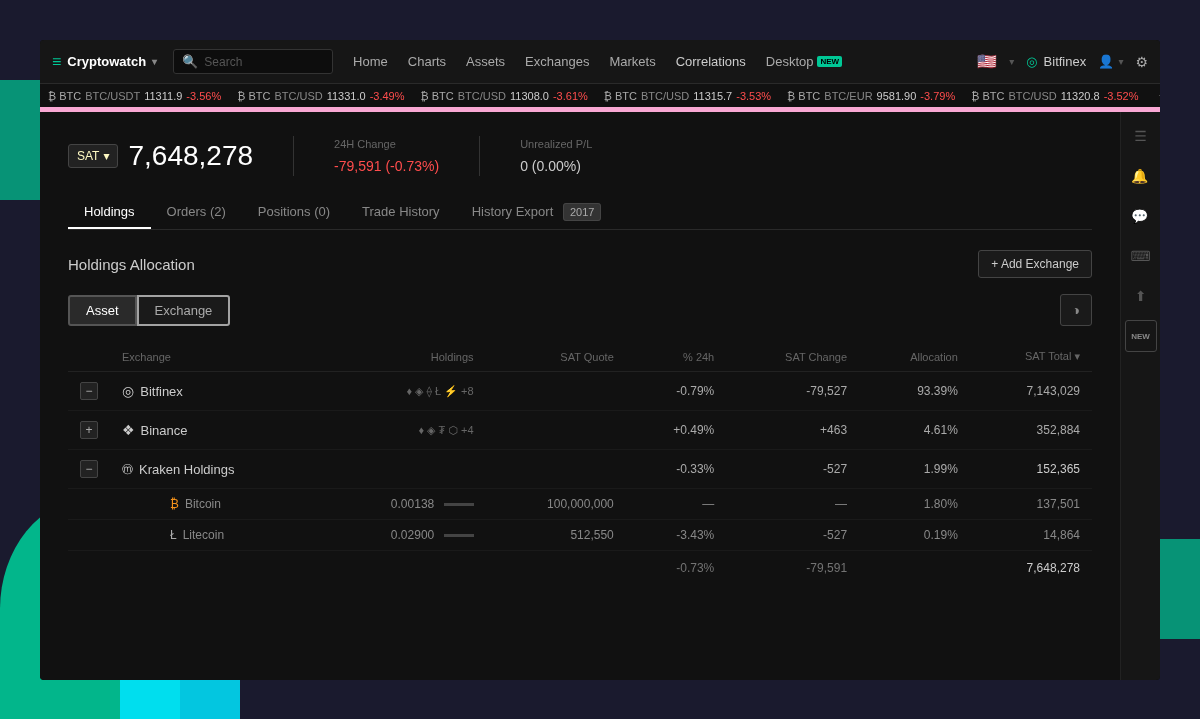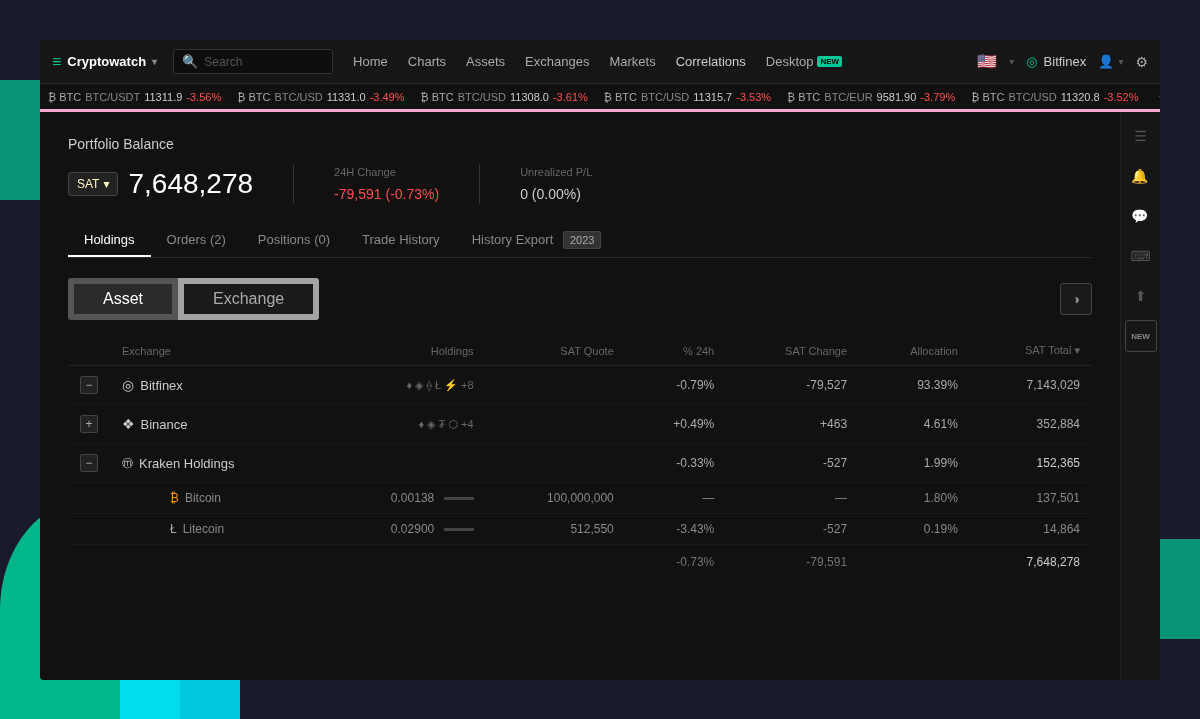--- a/index.html
+++ b/index.html
@@ -173,21 +173,21 @@
       font-size: 14px;
     }
 
     
     .ticker-bar {
       display: flex;
       align-items: center;
       background: #111;
       height: 28px;
       padding: 0 8px;
-      border-bottom: 3px solid #f9a8d4;
+      border-bottom: 5px solid #f9a8d4;
       overflow: hidden;
       gap: 16px;
       flex-shrink: 0;
     }
     .ticker-item {
       display: flex;
       align-items: center;
       gap: 4px;
       white-space: nowrap;
       font-size: 11px;
@@ -364,24 +364,24 @@
       display: flex;
       align-items: center;
       justify-content: space-between;
       margin-bottom: 16px;
     }
     .toggle-btns {
       display: flex;
       gap: 0;
     }
     .toggle-btn {
-      padding: 6px 29px;
-      font-size: 16px;
-      cursor: pointer;
-      border: 6px solid #a3a3a3;
+      padding: 6px 16px;
+      font-size: 13px;
+      cursor: pointer;
+      border: 2px solid #a3a3a3;
       background: #1a1a1a;
       color: #aaa;
     }
     .toggle-btn:first-child { border-radius: 3px 0 0 3px; }
     .toggle-btn:last-child { border-radius: 0 3px 3px 0; }
     .toggle-btn.active {
       background: #2a2a2a;
       color: #fff;
       border-color: #555;
     }
@@ -576,21 +576,20 @@
       <span class="ticker-change-neg">-3.52%</span>
     </div>
     <span class="ticker-add">+</span>
   </div>
 
   <div class="main-content">
 
     <div class="content-area">
 
       <div class="portfolio-header">
-        <div class="portfolio-title">Portfolio Balance</div>
         <div class="portfolio-balance-row">
           <div class="balance-main">
             <div class="sat-selector">
               <span>SAT</span>
               <span>▾</span>
             </div>
             <span class="balance-value">7,648,278</span>
           </div>
           <div class="balance-divider"></div>
           <div class="balance-stat">
@@ -605,24 +604,28 @@
         </div>
       </div>
 
       <div class="tabs">
         <div class="tab active">Holdings</div>
         <div class="tab">Orders (2)</div>
         <div class="tab">Positions (0)</div>
         <div class="tab">Trade History</div>
         <div class="tab">
           <span>History Export</span>
-          <span class="history-badge">2023</span>
+          <span class="history-badge">2017</span>
         </div>
       </div>
 
+      <div class="section-header">
+        <span class="section-title">Holdings Allocation</span>
+        <button class="add-exchange-btn">+ Add Exchange</button>
+      </div>
 
       <div class="toggle-group">
         <div class="toggle-btns">
           <button class="toggle-btn active">Asset</button>
           <button class="toggle-btn">Exchange</button>
         </div>
         <div class="chart-icon-btn">
           <span>◑</span>
         </div>
       </div>

